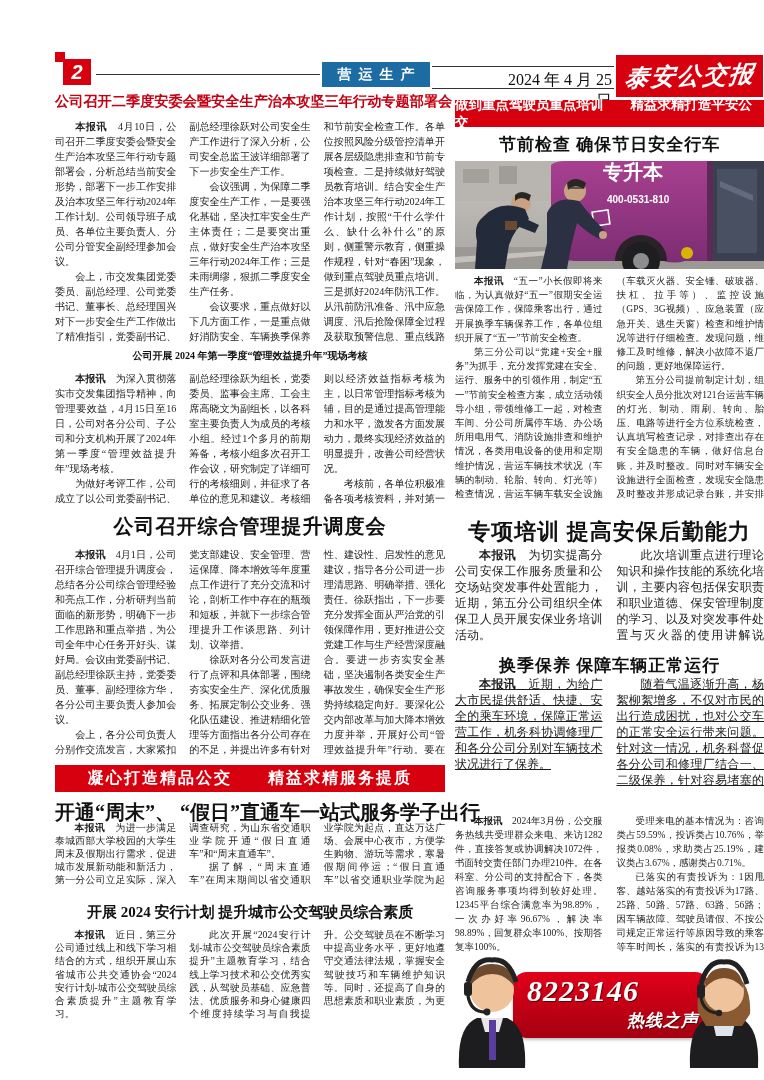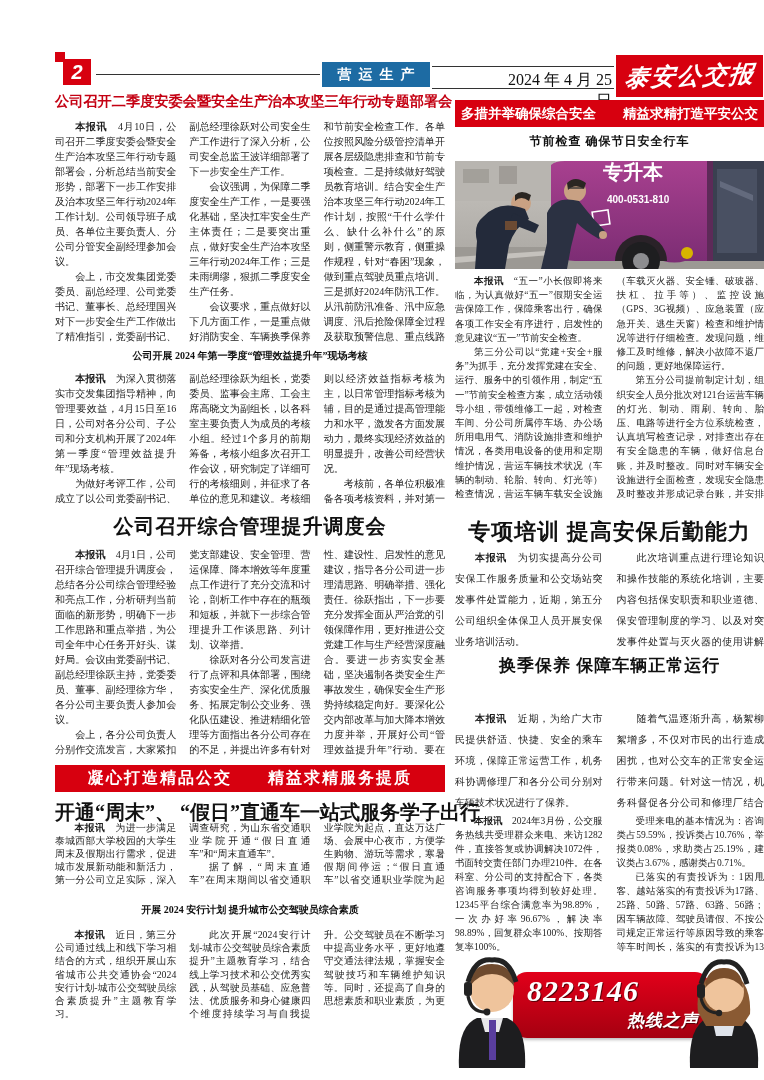--- a/index.html
+++ b/index.html
@@ -37,21 +37,21 @@
   .body{text-align:justify;overflow:hidden;column-fill:auto;}
   .body p{margin:0;text-indent:2em;}
   .lead{font-weight:bold;}
   .cols3{column-count:3;column-gap:13px;}
   .cols2{column-count:2;column-gap:14px;}
 
   .fA{font-size:10.1px;line-height:15px;}
   .fD{font-size:9.8px;line-height:12.9px;}
   .fE{font-size:9.8px;line-height:13.2px;}
   .fF{font-size:9.5px;line-height:14.2px;}
-  .fG{font-size:10px;line-height:21px;}
+  .fG{font-size:12px;line-height:16px;}
   .fI{font-size:9.5px;line-height:14px;}
 
   
   .photo{left:455px;top:161px;width:309px;height:108px;overflow:hidden;text-align:right;}
   .hotline{left:455px;top:956px;width:309px;height:118px;}
   .hot-banner{position:absolute;left:58px;top:16px;width:196px;height:66px;border-radius:14px;
               background:linear-gradient(#e2001a,#a50010);box-shadow:0 2px 3px rgba(0,0,0,.25);}
   .hot-number{position:absolute;left:14px;top:2px;color:#fff;font-weight:bold;font-style:italic;
               font-size:30px;text-shadow:1px 1px 0 #5a0008;letter-spacing:1px;}
   .hot-label{position:absolute;right:10px;bottom:6px;color:#fff;font-weight:bold;font-style:italic;
@@ -66,21 +66,21 @@
   <div class="abs pagenum">2</div>
   <div class="abs hline" style="left:96px;top:74px;width:224px;"></div>
   <div class="abs section-box">营运生产</div>
   <div class="abs hline" style="left:432px;top:66px;width:182px;"></div>
   <div class="abs hline" style="left:432px;top:88px;width:182px;"></div>
   <div class="abs date">2024 年 4 月 25 日</div>
   <div class="abs masthead">
       <span>泰安公交报</span>
     </div>
 
-  <div class="abs banner banner-right">多措并举确保综合安全　　精益求精打造平安公交</div>
+  <div class="abs banner banner-right">做到重点驾驶员重点培训　　精益求精打造平安公交</div>
 
   <section class="abs" style="left:55px;top:92px;width:390px;">
     <h2 class="t-red" style="font-size:14.2px;">公司召开二季度安委会暨安全生产治本攻坚三年行动专题部署会</h2>
   </section>
   <div class="abs body cols3 fA" style="left:55px;top:119px;width:390px;height:226px;">
     <p><b class="lead">本报讯</b><span>　4月10日，公司召开二季度安委会暨安全生产治本攻坚三年行动专题部署会，分析总结当前安全形势，部署下一步工作安排及治本攻坚三年行动2024年工作计划。公司领导班子成员、各单位主要负责人、分公司分管安全副经理参加会议。</span></p>
     <p>会上，市交发集团党委委员、副总经理、公司党委书记、董事长、总经理国兴对下一步安全生产工作做出了精准指引，党委副书记、副总经理徐跃对公司安全生产工作进行了深入分析，公司安全总监王波详细部署了下一步安全生产工作。</p>
     <p>会议强调，为保障二季度安全生产工作，一是要强化基础，坚决扛牢安全生产主体责任；二是要突出重点，做好安全生产治本攻坚三年行动2024年工作；三是未雨绸缪，狠抓二季度安全生产任务。</p>
     <p>会议要求，重点做好以下几方面工作，一是重点做好消防安全、车辆换季保养和节前安全检查工作。各单位按照风险分级管控清单开展各层级隐患排查和节前专项检查。二是持续做好驾驶员教育培训。结合安全生产治本攻坚三年行动2024年工作计划，按照“干什么学什么、缺什么补什么”的原则，侧重警示教育，侧重操作规程，针对“春困”现象，做到重点驾驶员重点培训。三是抓好2024年防汛工作。从汛前防汛准备、汛中应急调度、汛后抢险保障全过程及获取预警信息、重点线路巡查值守等各环节全面落实防汛责任。四是扎实开展“安全生产月”活动，做好应急救援演练。五是按照工作计划，持续开展各类安全生产活动及安全管理制度梳理修订工作。（安全科　孟丽）</p>
   </div>
@@ -110,30 +110,30 @@
   <section class="abs" style="left:55px;top:799px;width:390px;">
     <h2 style="font-size:20px;">开通“周末”、 “假日”直通车一站式服务学子出行</h2>
   </section>
   <div class="abs body cols3 fD" style="left:55px;top:822px;width:390px;height:76px;">
     <p><b class="lead">本报讯</b><span>　为进一步满足泰城西部大学校园的大学生周末及假期出行需求，促进城市发展新动能和新活力，第一分公司立足实际，深入调查研究，为山东省交通职业学院开通“假日直通车”和“周末直通车”。</span></p>
     <p>据了解，“周末直通车”在周末期间以省交通职业学院为起点，直达万达广场、会展中心夜市，方便学生购物、游玩等需求，寒暑假期间停运；“假日直通车”以省交通职业学院为起点，在假期前后直达泰山火车站和泰安高铁站，方便学生放假往返学校乘车需求。此次开通的直通车受到高校学子的一致好评，学子们纷纷表示，公交直通车的开到了他们的心坎上。</p>
 
   </div>
 
   <section class="abs" style="left:55px;top:903px;width:390px;">
-    <h2 style="font-size:10px;">开展 2024 安行计划 提升城市公交驾驶员综合素质</h2>
+    <h2 style="font-size:15px;">开展 2024 安行计划 提升城市公交驾驶员综合素质</h2>
   </section>
   <div class="abs body cols3 fE" style="left:55px;top:928px;width:390px;height:96px;">
     <p><b class="lead">本报讯</b><span>　近日，第三分公司通过线上和线下学习相结合的方式，组织开展山东省城市公共交通协会“2024安行计划-城市公交驾驶员综合素质提升”主题教育学习。</span></p>
     <p>此次开展“2024安行计划-城市公交驾驶员综合素质提升”主题教育学习，结合线上学习技术和公交优秀实践，从驾驶员基础、应急普法、优质服务和身心健康四个维度持续学习与自我提升。公交驾驶员在不断学习中提高业务水平，更好地遵守交通法律法规，掌握安全驾驶技巧和车辆维护知识等。同时，还提高了自身的思想素质和职业素质，为更好地服务于百姓出行奠定了坚实的基础。</p>
 
   </div>
 
   <section class="abs" style="left:455px;top:133px;width:309px;">
-    <h2 style="font-size:12px;letter-spacing:1px;">节前检查 确保节日安全行车</h2>
+    <h2 style="font-size:17px;letter-spacing:1px;">节前检查 确保节日安全行车</h2>
   </section>
 
   <div class="abs photo">
     <svg width="309" height="108" viewBox="0 0 309 108" xmlns="http://www.w3.org/2000/svg">
       <defs>
         <linearGradient id="busGrad" x1="0" y1="0" x2="0" y2="1">
           <stop offset="0" stop-color="#a8408f"></stop>
             <stop offset="1" stop-color="#7c2d74"></stop>
         </linearGradient>
         <linearGradient id="bgGrad" x1="0" y1="0" x2="0" y2="1">
@@ -174,39 +174,39 @@
         <circle cx="120" cy="30" r="11" fill="#c9a183"></circle>
         <path d="M112,22 Q120,14 131,22 L129,28 Q120,22 113,29 Z" fill="#2a2622"></path>
         <path d="M113,27 L128,27" stroke="#333" stroke-width="1.4" fill="none"></path>
         <path d="M92,52 Q100,34 124,40 L132,50 Q140,60 150,70 L144,78 Q130,70 122,62 L116,86 L112,108 L86,108 L92,82 Z" fill="#2b3142"></path>
         <circle cx="148" cy="74" r="4" fill="#c9a183"></circle>
       </g>
     </svg>
   </div>
 
   <div class="abs body cols2 fF" style="left:455px;top:274px;width:309px;height:233px;">
-    <p><b class="lead">本报讯</b><span>　“五一”小长假即将来临，为认真做好“五一”假期安全运营保障工作，保障乘客出行，确保各项工作安全有序进行，启发性的意见建议“五一”节前安全检查。</span></p>
+    <p><b class="lead">本报讯</b><span>　“五一”小长假即将来临，为认真做好“五一”假期安全运营保障工作，保障乘客出行，通过开展换季车辆保养工作，各单位组织开展了“五一”节前安全检查。</span></p>
     <p>第三分公司以“党建+安全+服务”为抓手，充分发挥党建在安全、运行、服务中的引领作用，制定“五一”节前安全检查方案，成立活动领导小组，带领维修工一起，对检查车间、分公司所属停车场、办公场所用电用气、消防设施排查和维护情况，各类用电设备的使用和定期维护情况，营运车辆技术状况（车辆的制动、轮胎、转向、灯光等）检查情况，营运车辆车载安全设施（车载灭火器、安全锤、破玻器、扶杠、拉手等）、监控设施（GPS、3G视频）、应急装置（应急开关、逃生天窗）检查和维护情况等进行仔细检查。发现问题，维修工及时维修，解决小故障不返厂的问题，更好地保障运行。</p>
     <p>第五分公司提前制定计划，组织安全人员分批次对121台运营车辆的灯光、制动、雨刷、转向、胎压、电路等进行全方位系统检查，认真填写检查记录，对排查出存在有安全隐患的车辆，做好信息台账，并及时整改。同时对车辆安全设施进行全面检查，发现安全隐患及时整改并形成记录台账，并安排专人落实整改情况，确保检查整改落实到实处。</p>
 
   </div>
 
   <section class="abs" style="left:455px;top:517px;width:309px;">
     <h2 style="font-size:22px;letter-spacing:1px;">专项培训 提高安保后勤能力</h2>
   </section>
   <div class="abs body cols2 fG" style="left:455px;top:547px;width:309px;height:106px;">
     <p><b class="lead">本报讯</b><span>　为切实提高分公司安保工作服务质量和公交场站突发事件处置能力，近期，第五分公司组织全体保卫人员开展安保业务培训活动。</span></p>
     <p>此次培训重点进行理论知识和操作技能的系统化培训，主要内容包括保安职责和职业道德、保安管理制度的学习、以及对突发事件处置与灭火器的使用讲解说明。通过此次培训，分公司保卫人员们更加明确了保安工作的岗位职责、权利和义务，为分公司的工作开展打牢后勤保障基础。</p>
 
   </div>
 
   <section class="abs" style="left:455px;top:654px;width:309px;">
     <h2 style="font-size:17px;letter-spacing:1px;">换季保养 保障车辆正常运行</h2>
   </section>
-  <div class="abs body cols2 fG" style="left:455px;top:708px;width:309px;height:122px;">
+  <div class="abs body cols2 fG" style="left:455px;top:676px;width:309px;height:122px;text-decoration:underline;">
     <p><b class="lead">本报讯</b><span>　近期，为给广大市民提供舒适、快捷、安全的乘车环境，保障正常运营工作，机务科协调修理厂和各分公司分别对车辆技术状况进行了保养。</span></p>
     <p>随着气温逐渐升高，杨絮柳絮增多，不仅对市民的出行造成困扰，也对公交车的正常安全运行带来问题。针对这一情况，机务科督促各分公司和修理厂结合一、二级保养，针对容易堵塞的新能源汽车的电池仓、空调、水箱“呼吸系统”进行了着重处理。通过开展换季车辆保养工作，及时消除车辆存在的安全隐患，确保公司安全生产运营工作扎实有序开展。　（机务科　高崇文）</p>
   </div>
 
   <div class="abs body cols2 fI" style="left:455px;top:814px;width:309px;height:146px;">
     <p><b class="lead">本报讯</b><span>　2024年3月份，公交服务热线共受理群众来电、来访1282件，直接答复或协调解决1072件，书面转交责任部门办理210件。在各科室、分公司的支持配合下，各类咨询服务事项均得到较好处理。12345平台综合满意率为98.89%，一次办好率96.67%，解决率98.89%，回复群众率100%、按期答复率100%。</span></p>
     <p>受理来电的基本情况为：咨询类占59.59%，投诉类占10.76%，举报类0.08%，求助类占25.19%，建议类占3.67%，感谢类占0.71%。</p>
     <p>已落实的有责投诉为：1因甩客、越站落实的有责投诉为17路、25路、50路、57路、63路、56路；因车辆故障、驾驶员请假、不按公司规定正常运行等原因导致的乘客等车时间长，落实的有责投诉为13路、20路、39路；因未礼让行人落实的有责投诉为18路；因驾驶员使用服务忌语落实的有责投诉为27路；因强行变道、别车落实的有责投诉为1路。</p>
 
   </div>

